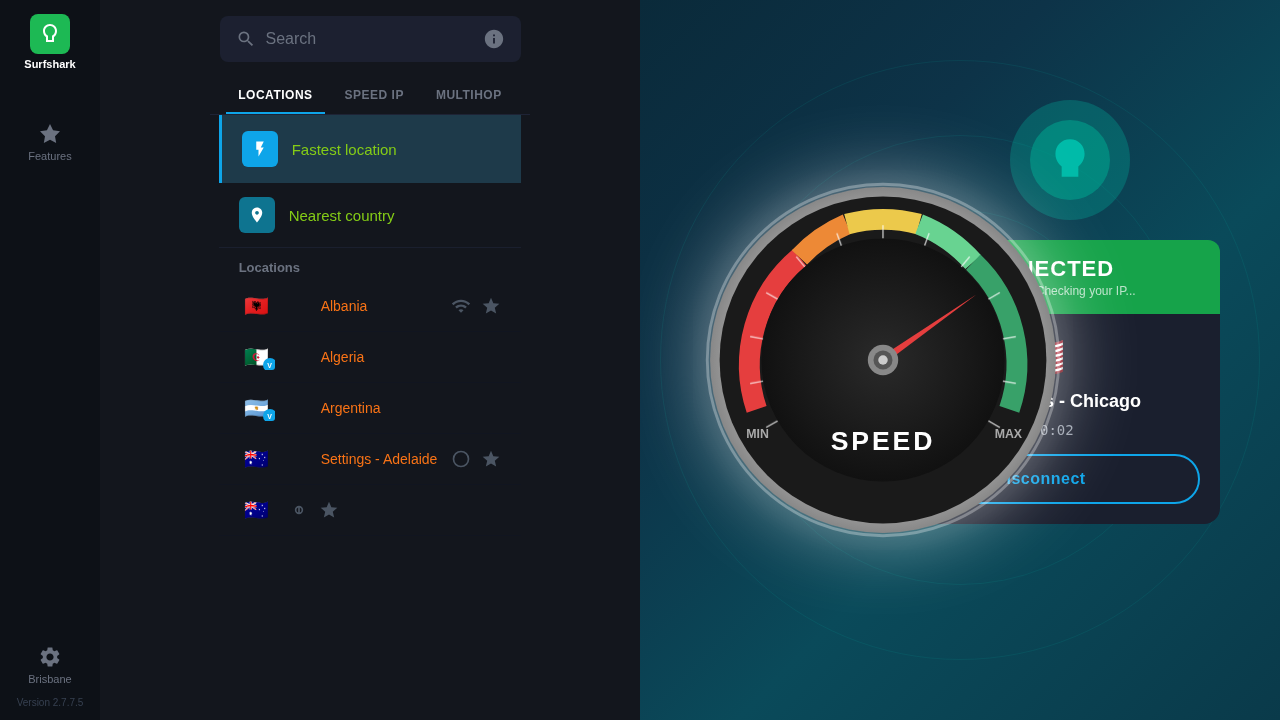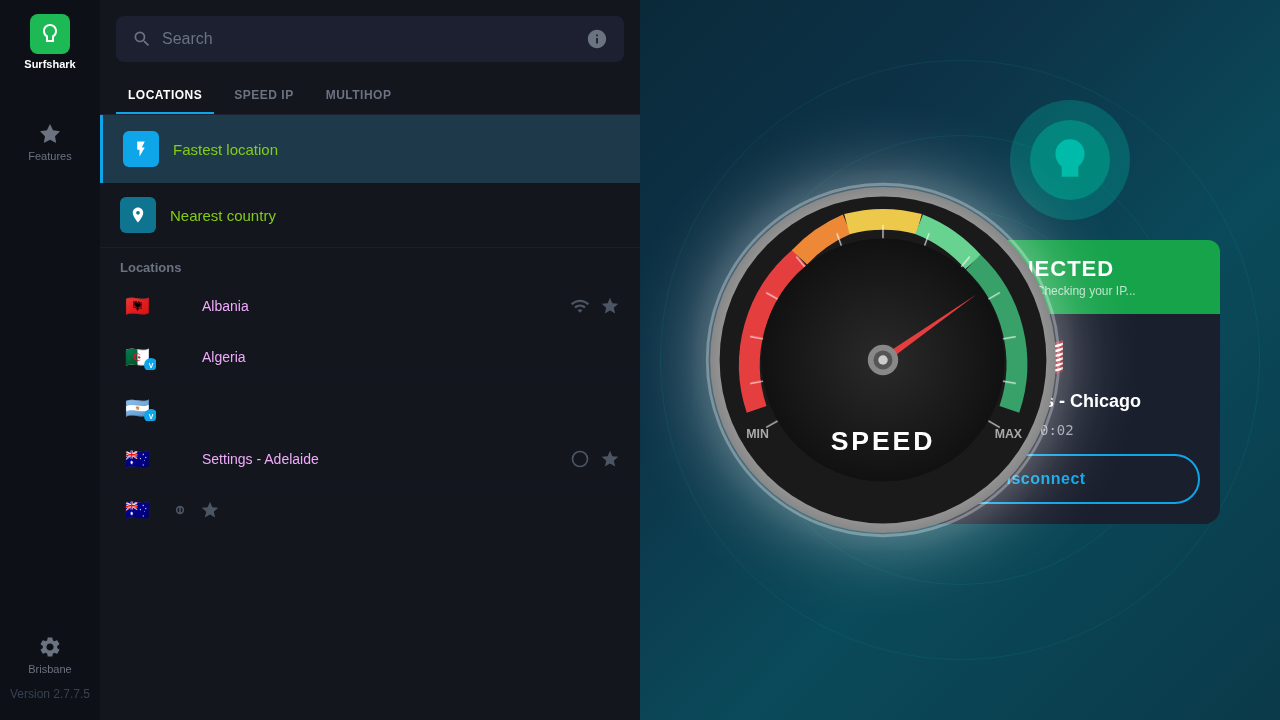--- a/index.html
+++ b/index.html
@@ -50,29 +50,30 @@
       flex-direction: column;
       align-items: center;
       padding: 12px 0;
       cursor: pointer;
       width: 100%;
       color: #6b7280;
     }
     .sidebar-item svg { width: 24px; height: 24px; margin-bottom: 4px; }
     .sidebar-item-label { font-size: 11px; }
     .sidebar-spacer { flex: 1; }
-    .version-text { color: #374151; font-size: 12px; margin-bottom: 15px; }
+    .version-text { color: #374151; font-size: 10px; margin-bottom: 8px; }
 
     
     .left-panel {
       width: 540px;
       background: #13161d;
       display: flex;
       flex-direction: column;
       z-index: 5;
+      align-items: center;
     }
 
     
     .search-bar {
       display: flex;
       align-items: center;
       background: #1c2030;
       margin: 16px;
       border-radius: 8px;
       padding: 12px 16px;
@@ -187,21 +188,21 @@
       height: 14px;
       background: #0ea5e9;
       border-radius: 50%;
       display: flex;
       align-items: center;
       justify-content: center;
       font-size: 7px;
       color: white;
       font-weight: bold;
     }
-    .country-name { color: #f0abfc; font-size: 14px; flex: 1; margin-left: 32px; }
+    .country-name { color: #f97316; font-size: 14px; flex: 1; margin-left: 32px; }
     .country-actions { display: flex; gap: 10px; align-items: center; }
     .country-actions svg { width: 20px; height: 20px; color: #4b5563; cursor: pointer; }
 
     
     .right-panel {
       flex: 1;
       background: linear-gradient(135deg, #0a2a3a 0%, #0d3348 30%, #0a4a5a 60%, #0a3a4a 100%);
       position: relative;
       display: flex;
       flex-direction: column;
@@ -414,20 +415,21 @@
       </div>
       <span class="country-name">Algeria</span>
       <div class="country-actions"></div>
     </div>
 
     <div class="country-item">
       <div class="flag" style="position:relative;">
         <span>🇦🇷</span>
         <div class="flag-badge">V</div>
       </div>
+      <span class="country-name">Argentina</span>
       <div class="country-actions"></div>
     </div>
 
     <div class="country-item">
       <div class="flag">
         <span>🇦🇺</span>
       </div>
       <span class="country-name">Settings - Adelaide</span>
       <div class="country-actions">
         <svg viewBox="0 0 24 24" fill="currentColor">

